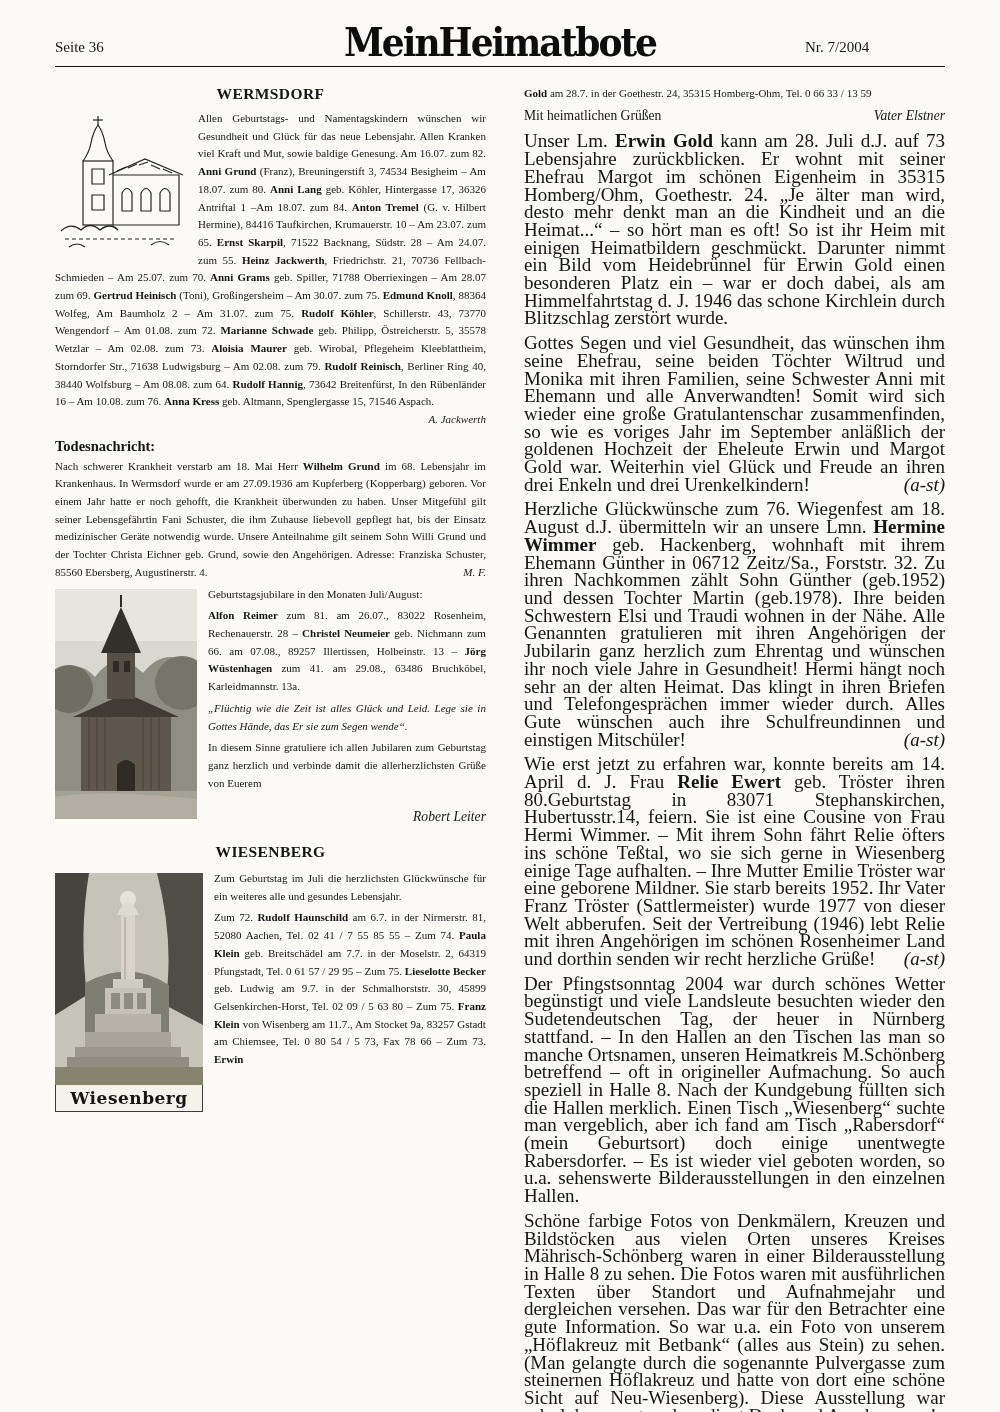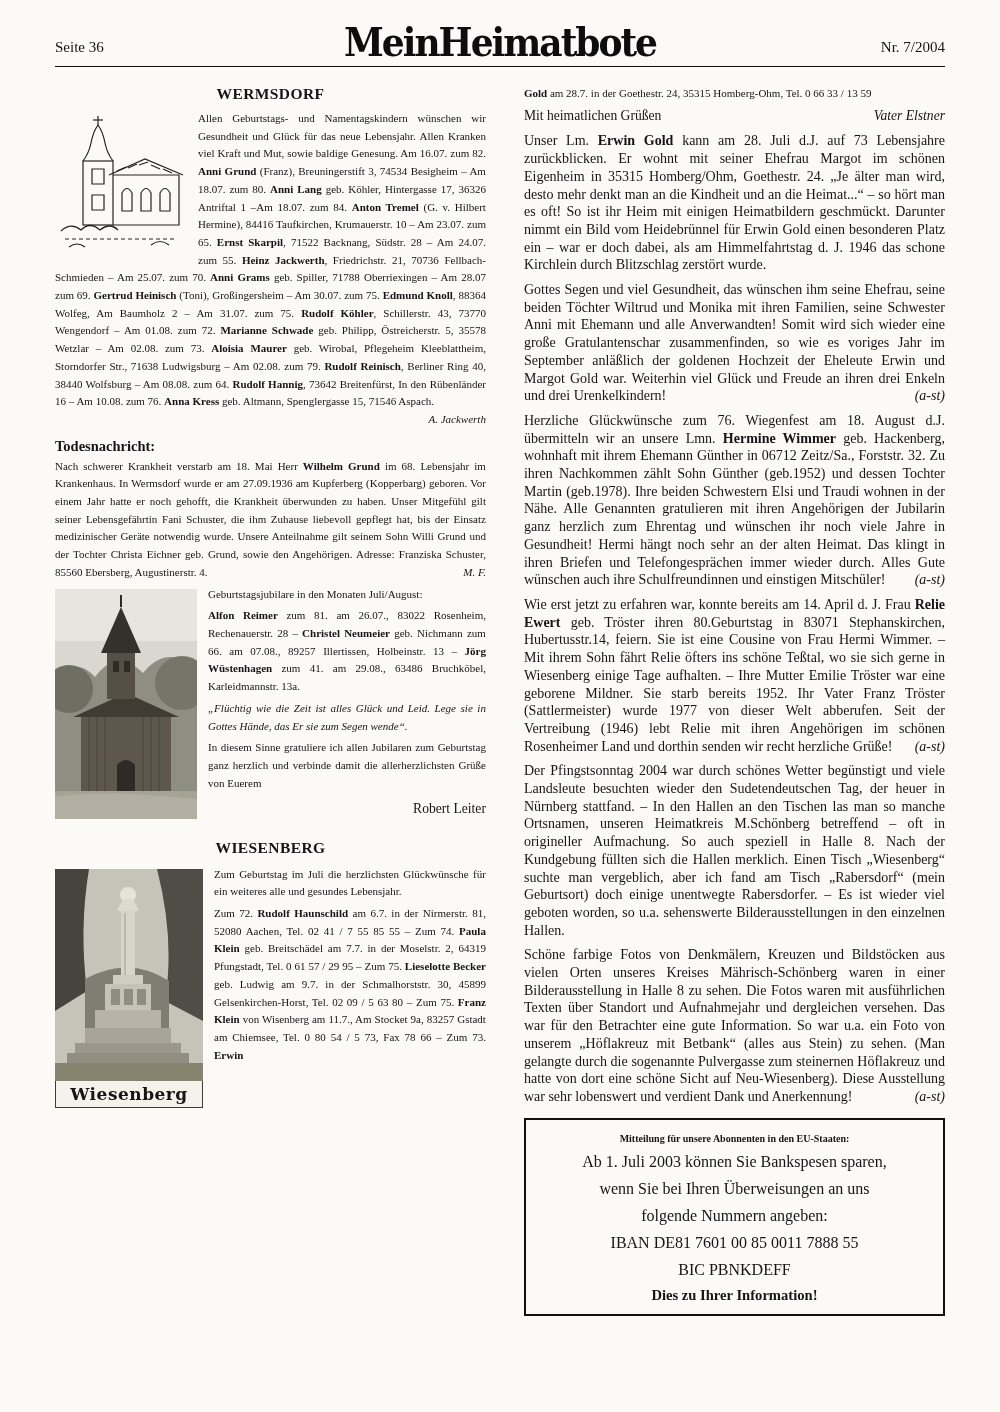--- a/index.html
+++ b/index.html
@@ -8,43 +8,43 @@
     width:1000px; height:1412px; overflow:hidden;
     background:#fbfaf7; color:#151515;
     font-family:"Liberation Serif", serif;
   }
   .page { padding:24px 55px 0 55px; }
 
   
   .hdr { display:flex; align-items:flex-end; justify-content:space-between;
          border-bottom:1.5px solid #111; padding-bottom:6px;gap:21px; }
   .hdr .side { font-size:15px; width:140px; padding-bottom:4px; }
-  .hdr .side.right { text-align:right; }
+  .hdr .side.right { }
   .masthead { font-family:"DejaVu Serif", serif; font-weight:bold;
               font-size:36px; line-height:36px; letter-spacing:-2px;
               transform:scaleY(1.08); color:#0d0d0d; }
 
   
   .columns { display:flex; gap:38px; margin-top:18px; }
   .col-left  { width:437px; }
   .col-right { width:427px; }
 
   section { display:flow-root; }
   .sec-h { text-align:center; font-size:15.5px; font-weight:bold;
            letter-spacing:.4px; margin:0 0 7px 0; }
   .sec-h.spaced { margin-top:15px; margin-bottom:9px; }
   .sub-h { font-size:14.5px; font-weight:bold; margin:9px 0 3px 0; }
 
   .bt { font-size:11px; line-height:17.7px; text-align:justify; margin:0 0 4px 0; }
   .bt.last { margin-bottom:0; }
-  .para { font-size:14px; line-height:17.7px; text-align:justify; margin:0 0 7px 0; }
+  .para { font-size:19px; line-height:17.7px; text-align:justify; margin:0 0 7px 0; }
   .italic { font-style:italic; }
   .endsig { float:right; font-style:italic; }
   .sigline { font-size:13.6px; line-height:17.7px; text-align:right;
-             margin:8px 0 2px 0; }
+             font-style:italic; margin:16px 0 2px 0; }
 
   .greet { display:flex; justify-content:space-between; font-size:13.6px;
            line-height:17.7px; margin:0 0 8px 0; }
 
   
   .fl { float:left; margin:3px 11px 5px 0; }
   .img-church  { width:132px; height:142px; }
   .img-chapel  { width:142px; height:230px; }
   .img-statue  { width:148px; }
   .img-statue .caption { height:27px; background:#f4f2ea; border:1px solid #3c3c3c;

